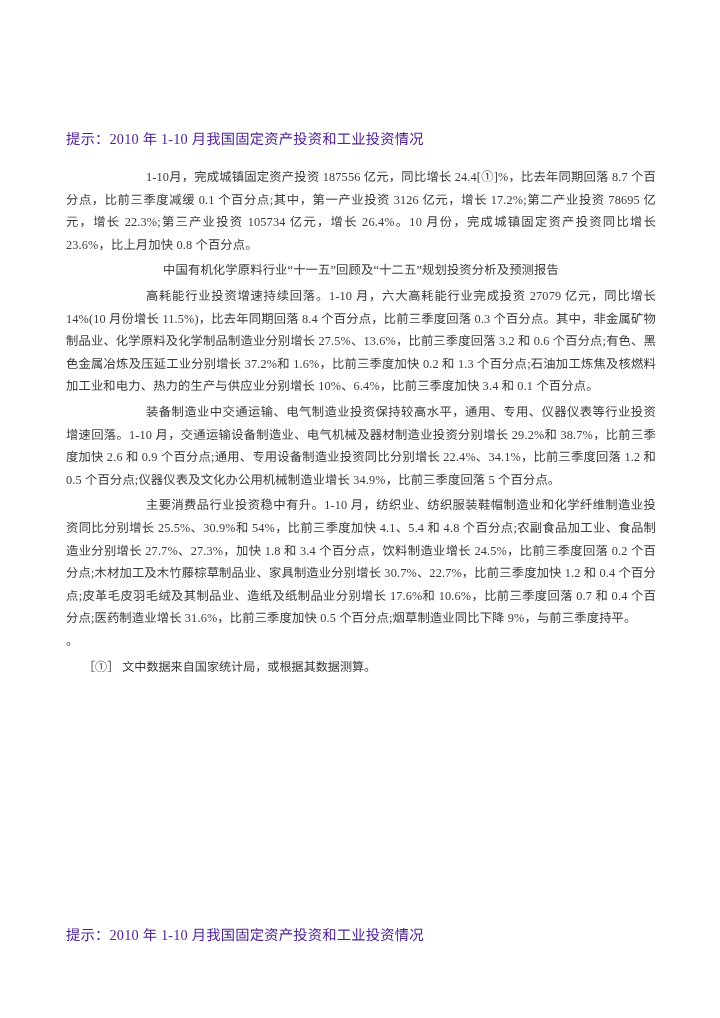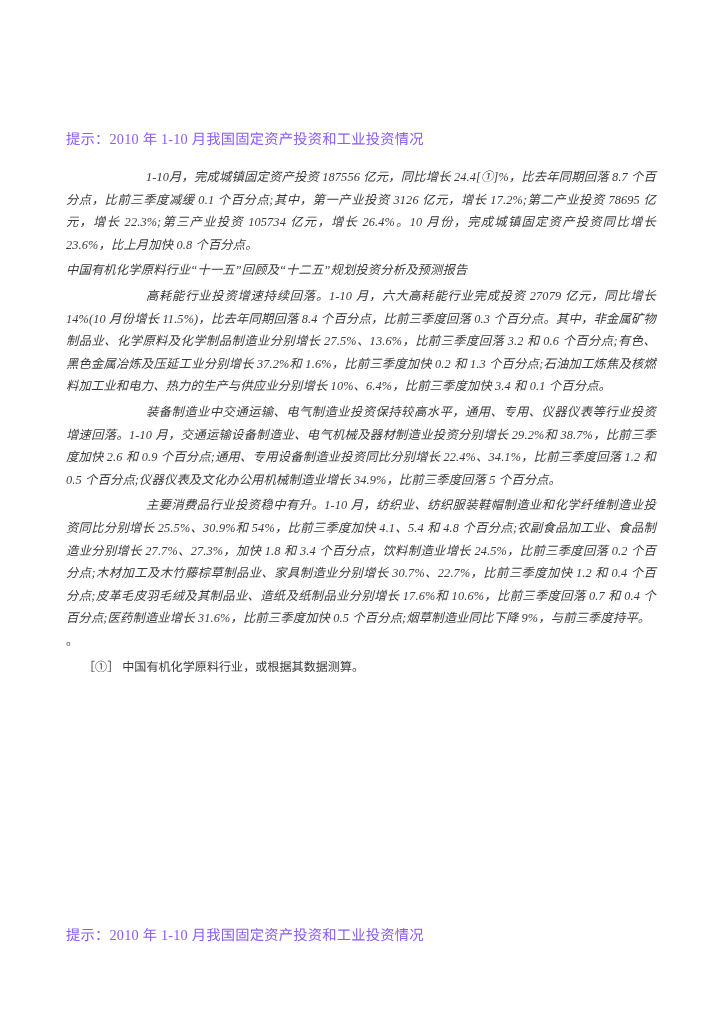--- a/index.html
+++ b/index.html
@@ -24,46 +24,45 @@
   }
   .content {
     position: absolute;
     left: 66px;
     top: 128px;
     width: 590px;
   }
   .heading {
     font-size: 14.3px;
     line-height: 22px;
-    color: #8b5cf6;
+    color: #4c1d95;
     letter-spacing: 0.2px;
     margin: 0;
     white-space: nowrap;
   }
   .heading-top {
     margin-bottom: 16px;
   }
   .body-block {
     font-size: 12.3px;
     line-height: 22.6px;
     color: #3a3a3a;
     text-align: justify;
     text-justify: inter-ideograph;
     margin: 0 0 3px 0;
     letter-spacing: 0.15px;
   }
   .indent {
     text-indent: 6.5em;
   }
   .centered {
-    text-align: left;
+    text-align: center;
     text-indent: 0;
   }
   .p-gap {
-    font-style: italic;
   }
   .tail-char {
     font-size: 12.3px;
     line-height: 16px;
     color: #3a3a3a;
     margin: 0;
   }
   .footnote {
     font-size: 12.1px;
     line-height: 22px;
@@ -95,21 +94,21 @@
     <p class="body-block indent p-gap">高耗能行业投资增速持续回落。1-10 月，六大高耗能行业完成投资 27079 亿元，同比增长 14%(10 月份增长 11.5%)，比去年同期回落 8.4 个百分点，比前三季度回落 0.3 个百分点。其中，非金属矿物制品业、化学原料及化学制品制造业分别增长 27.5%、13.6%，比前三季度回落 3.2 和 0.6 个百分点;有色、黑色金属冶炼及压延工业分别增长 37.2%和 1.6%，比前三季度加快 0.2 和 1.3 个百分点;石油加工炼焦及核燃料加工业和电力、热力的生产与供应业分别增长 10%、6.4%，比前三季度加快 3.4 和 0.1 个百分点。</p>
 
     <p class="body-block indent p-gap">装备制造业中交通运输、电气制造业投资保持较高水平，通用、专用、仪器仪表等行业投资增速回落。1-10 月，交通运输设备制造业、电气机械及器材制造业投资分别增长 29.2%和 38.7%，比前三季度加快 2.6 和 0.9 个百分点;通用、专用设备制造业投资同比分别增长 22.4%、34.1%，比前三季度回落 1.2 和 0.5 个百分点;仪器仪表及文化办公用机械制造业增长 34.9%，比前三季度回落 5 个百分点。</p>
 
     <p class="body-block indent p-gap">主要消费品行业投资稳中有升。1-10 月，纺织业、纺织服装鞋帽制造业和化学纤维制造业投资同比分别增长 25.5%、30.9%和 54%，比前三季度加快 4.1、5.4 和 4.8 个百分点;农副食品加工业、食品制造业分别增长 27.7%、27.3%，加快 1.8 和 3.4 个百分点，饮料制造业增长 24.5%，比前三季度回落 0.2 个百分点;木材加工及木竹藤棕草制品业、家具制造业分别增长 30.7%、22.7%，比前三季度加快 1.2 和 0.4 个百分点;皮革毛皮羽毛绒及其制品业、造纸及纸制品业分别增长 17.6%和 10.6%，比前三季度回落 0.7 和 0.4 个百分点;医药制造业增长 31.6%，比前三季度加快 0.5 个百分点;烟草制造业同比下降 9%，与前三季度持平。</p>
 
 
 
     <p class="tail-char">。</p>
 
-    <p class="footnote">［①］ 中国有机化学原料行业，或根据其数据测算。</p>
+    <p class="footnote">［①］ 文中数据来自国家统计局，或根据其数据测算。</p>
 
   </div>
 
   <div class="heading-bottom">
     <p class="heading">提示：2010 年 1-10 月我国固定资产投资和工业投资情况</p>
   </div>
 
 </div>
 
 </body></html>

